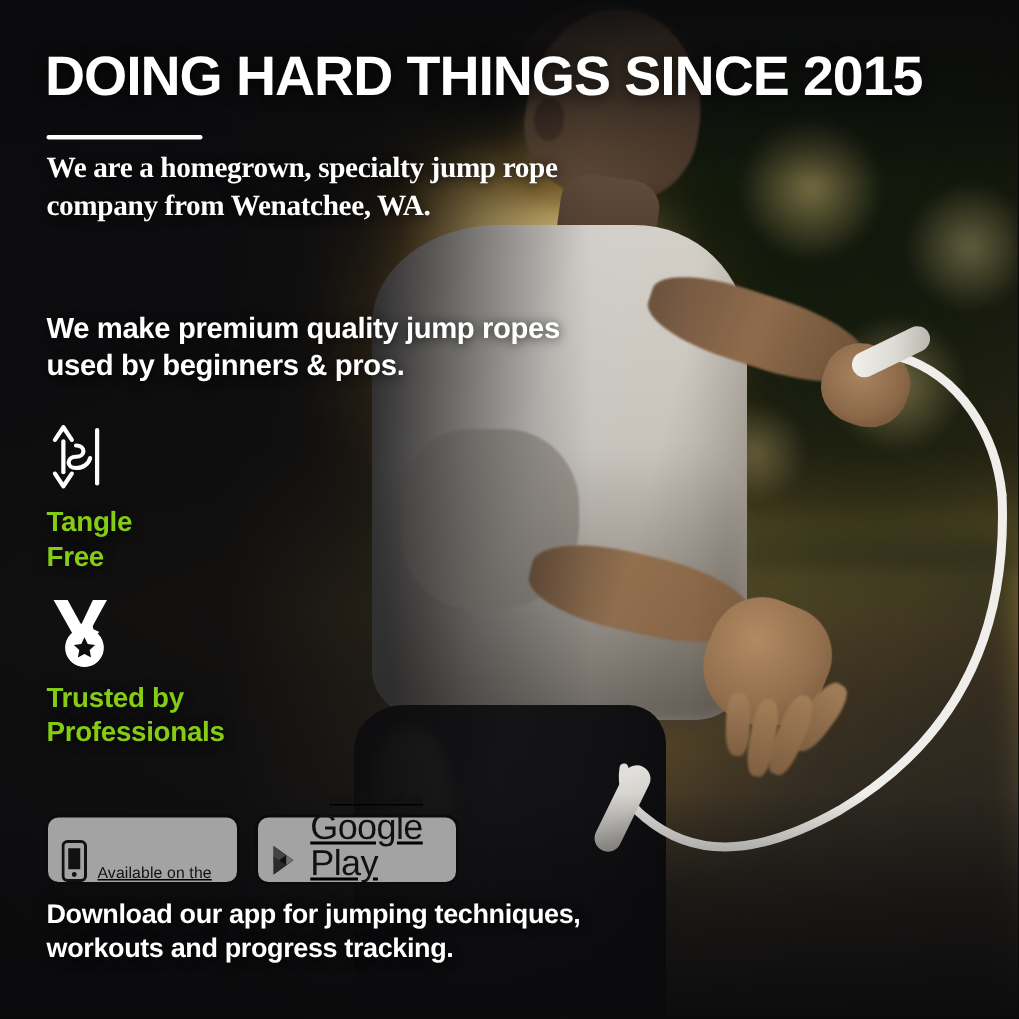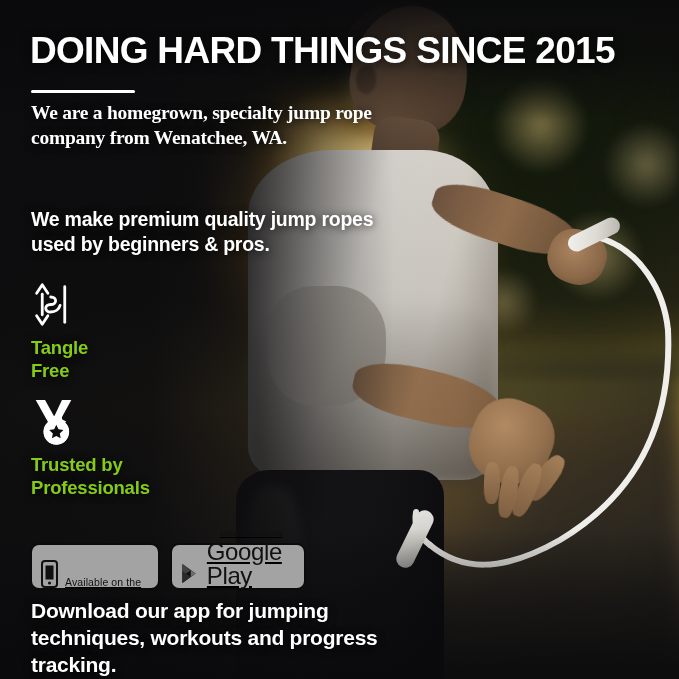--- a/index.html
+++ b/index.html
@@ -360,21 +360,21 @@
     color: #111;
     font-size: 24px;
     letter-spacing: -0.4px;
   }
 
   .cta {
     position: absolute;
     left: 31px; top: 598px;
     width: 360px;
     color: #ffffff;
-    font-size: 21px;
+    font-size: 18px;
     line-height: 1.28;
     font-weight: bold;
     letter-spacing: -0.25px;
     text-shadow: 0 1px 8px rgba(0,0,0,0.8);
   }
 </style>
 </head>
 <body>
 
 <div id="stage">

